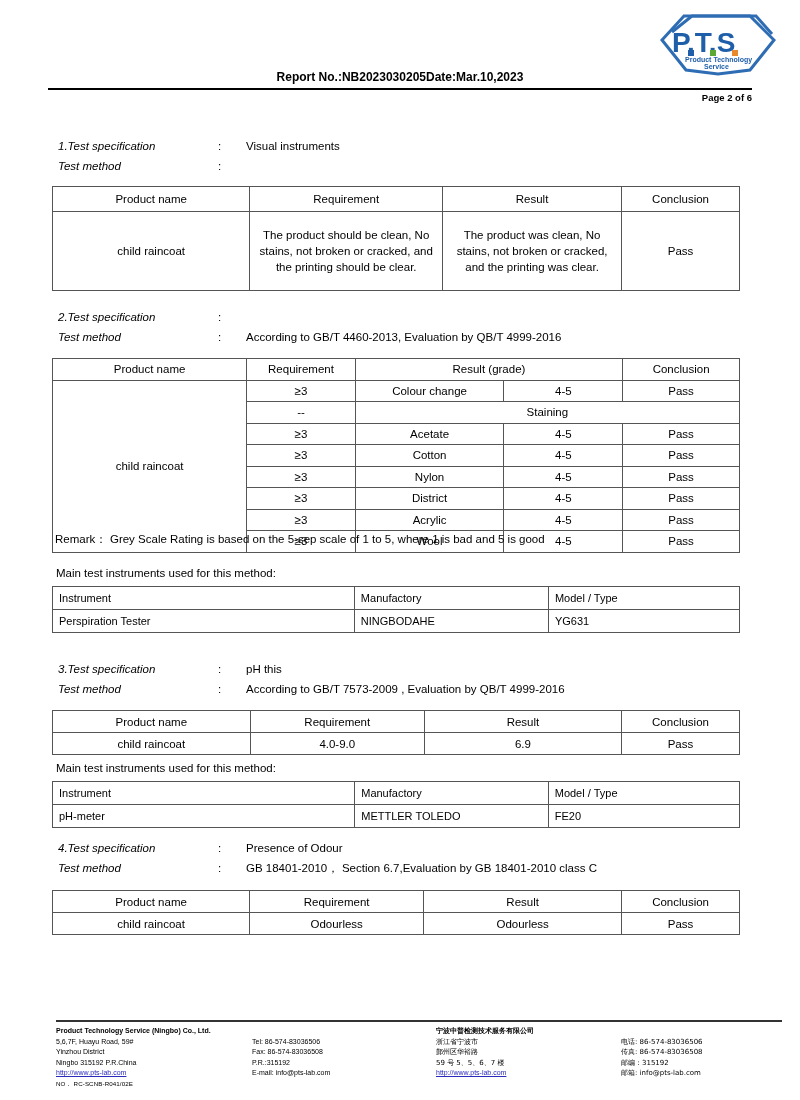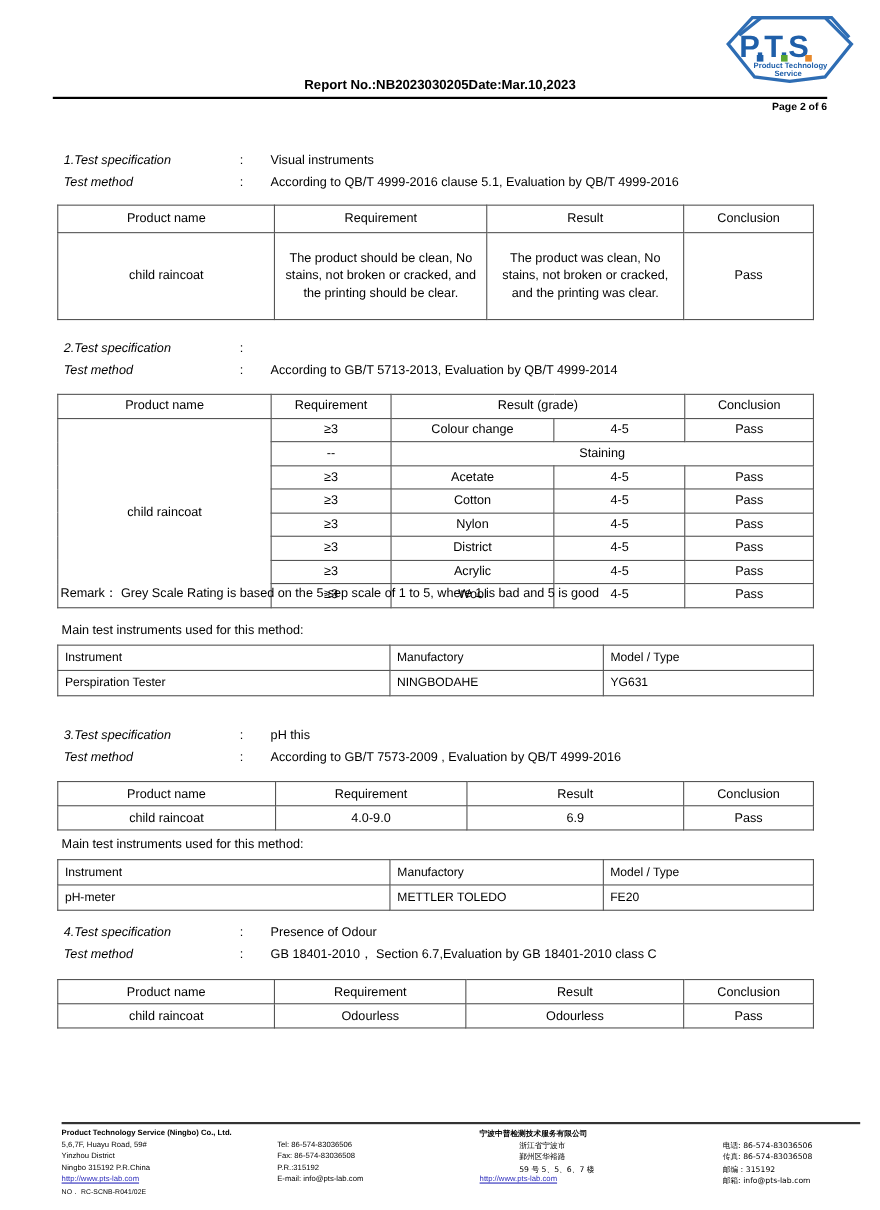--- a/index.html
+++ b/index.html
@@ -164,21 +164,21 @@
     line-height: 10.5px;
   }
   .footer-col { position: absolute; top: 0; }
   #fcol1 { left: 0px;   width: 190px; }
   #fcol2 { left: 196px; width: 180px; }
   #fcol3 { left: 380px; width: 180px; }
   #fcol4 { left: 565px; width: 180px; }
 
   .f-bold { font-weight: bold; font-size: 7px; }
   .f-link { color: #2b2bbb; text-decoration: underline; }
-  .f-cn { font-family: "DejaVu Sans", sans-serif; font-size: 7px; margin-left: 36px; }
+  .f-cn { font-family: "DejaVu Sans", sans-serif; font-size: 7px; }
   .f-cn-bold { font-family: "DejaVu Sans", sans-serif; font-size: 7px; font-weight: bold; }
   .f-no { font-size: 6.2px; letter-spacing: .1px; }
 </style>
 </head>
 <body>
 
 <div class="page">
 
   <div class="logo-wrap">
     <svg width="130" height="62" viewBox="0 0 130 62" xmlns="http://www.w3.org/2000/svg">
@@ -205,21 +205,20 @@
 
   <div class="spec" style="top:136px;">
     <div class="spec-line">
       <span class="spec-label">1.Test specification</span>
       <span class="spec-colon">:</span>
       <span class="spec-value">Visual instruments</span>
     </div>
     <div class="spec-line">
       <span class="spec-label">Test method</span>
       <span class="spec-colon">:</span>
-      <span class="spec-value">According to QB/T 4999-2016 clause 5.1, Evaluation by QB/T 4999-2016</span>
     </div>
   </div>
 
   <table class="rt outer" id="table1">
     <tbody>
         <tr>
       <td class="h" style="width:200px;">Product name</td>
       <td class="h" style="width:193px;">Requirement</td>
       <td class="h" style="width:180px;">Result</td>
       <td class="h" style="width:113px;">Conclusion</td>
@@ -234,21 +233,21 @@
     </table>
 
   <div class="spec" style="top:307px;">
     <div class="spec-line">
       <span class="spec-label">2.Test specification</span>
       <span class="spec-colon">:</span>
     </div>
     <div class="spec-line">
       <span class="spec-label">Test method</span>
       <span class="spec-colon">:</span>
-      <span class="spec-value">According to GB/T 5713-2013, Evaluation by QB/T 4999-2014</span>
+      <span class="spec-value">According to GB/T 4460-2013, Evaluation by QB/T 4999-2016</span>
     </div>
   </div>
 
   <table class="rt outer" id="table2">
     <tbody>
         <tr>
       <td style="width:200px;">Product name</td>
       <td style="width:103px;">Requirement</td>
       <td style="width:270px;" colspan="2">Result (grade)</td>
       <td style="width:113px;">Conclusion</td>

